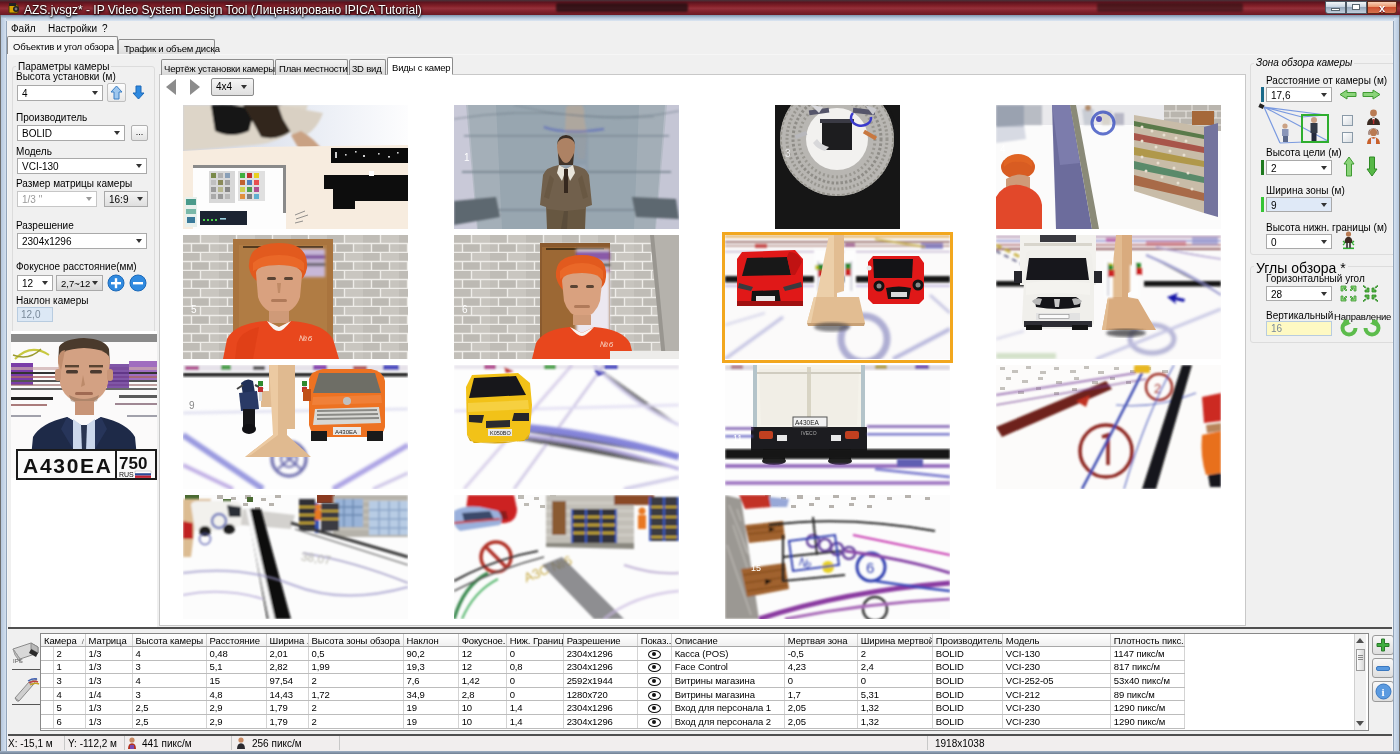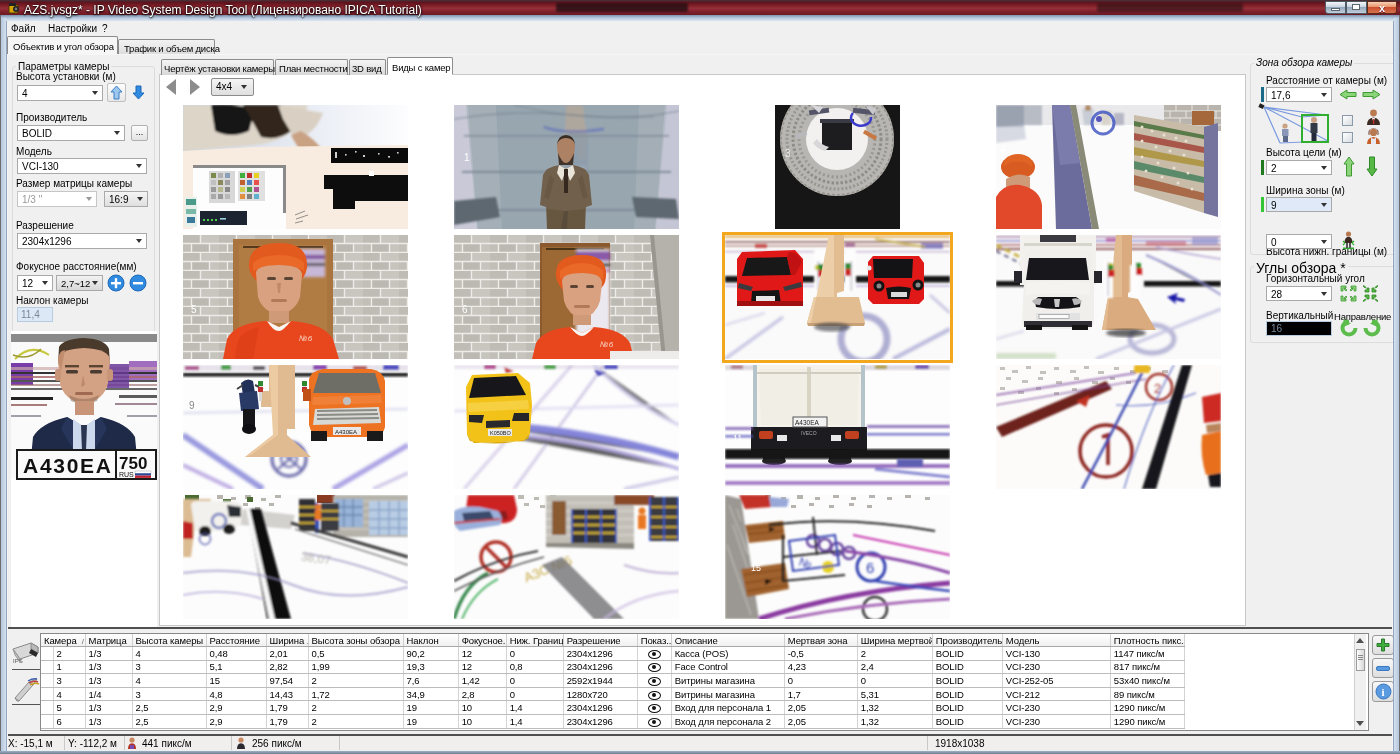--- a/index.html
+++ b/index.html
@@ -123,21 +123,21 @@
     <circle cx="9" cy="9" r="8" fill="#2f8ae0" stroke="#1c69b8"></circle>
     <rect x="4" y="8" width="10" height="2.4" fill="#fff"></rect>
     <rect x="7.8" y="4.2" width="2.4" height="10" fill="#fff"></rect>
   </svg>
 <svg class="abs" style="left:129px;top:274px;" width="18" height="18">
     <circle cx="9" cy="9" r="8" fill="#2f8ae0" stroke="#1c69b8"></circle>
     <rect x="4" y="8" width="10" height="2.4" fill="#fff"></rect>
   </svg>
 
 <div class="lbl" style="left:16px;top:295px;">Наклон камеры</div>
-<div class="abs" style="left:17px;top:307px;width:36px;height:15px;background:#dce8f5;border:1px solid #b8cce0;box-sizing:border-box;font-size:10px;color:#7a8a9a;padding:1px 0 0 3px;">11,4</div>
+<div class="abs" style="left:17px;top:307px;width:36px;height:15px;background:#dce8f5;border:1px solid #b8cce0;box-sizing:border-box;font-size:10px;color:#7a8a9a;padding:1px 0 0 3px;">12,0</div>
 
 <div class="abs" style="left:11px;top:331px;width:146px;height:297px;background:#fff;">
  <svg width="146" height="297">
   <rect x="0" y="0" width="146" height="4" fill="#fff"></rect>
   <rect x="0" y="3" width="146" height="8" fill="#8a8a8a"></rect>
   <rect x="0" y="11" width="146" height="136" fill="#fbfafa"></rect>
 
   <g>
    <rect x="0" y="32" width="22" height="22" fill="#7a3da8"></rect>
    <rect x="118" y="30" width="28" height="20" fill="#8a4ab0" opacity=".8"></rect>
@@ -1243,21 +1243,21 @@
     <path d="M6 20 L11 13 L8.5 13 L8.5 1 L3.5 1 L3.5 13 L1 13 Z" fill="#57b847" stroke="#2f8a24"></path>
   </svg>
 
 <div class="lbl" style="left:1266px;top:185px;">Ширина зоны (м)</div>
 <div class="abs" style="left:1261px;top:197px;width:3px;height:15px;background:#35c435;"></div>
 <div class="combo" style="left:1266px;top:197px;width:66px;height:15px;background:#dfe9f7;">
     <span class="tx">9</span>
     <span class="ar"></span>
   </div>
 
-<div class="lbl" style="left:1266px;top:222px;margin-top:24px;">Высота нижн. границы (м)</div>
+<div class="lbl" style="left:1266px;top:222px;">Высота нижн. границы (м)</div>
 <div class="combo" style="left:1266px;top:234px;width:66px;height:15px;">
     <span class="tx">0</span>
     <span class="ar"></span>
   </div>
 <svg class="abs" style="left:1342px;top:231px;" width="13" height="19" viewBox="0 0 13 19">
   <circle cx="6.5" cy="3" r="2.6" fill="#b97a52"></circle>
     <path d="M2.5 12 Q 2.5 6 6.5 5.8 Q 10.5 6 10.5 12 Z" fill="#3a2a22"></path>
   <path d="M1 10 L3 12 M12 10 L10 12 M1 14 L3 12 M12 14 L10 12" stroke="#2fae2f" stroke-width="1.2"></path>
   <rect x="1" y="16.5" width="11" height="1.6" fill="#2fae2f"></rect>
     <rect x="4" y="12" width="2" height="5" fill="#555"></rect>
@@ -1283,21 +1283,21 @@
 <svg class="abs" style="left:1362px;top:285px;" width="17" height="17" viewBox="0 0 17 17">
   <g fill="#57b847" stroke="#2f8a24" stroke-width=".8">
   <path d="M7 7 L7 3 L5 3 L5 5 L3 5 L3 7 Z M3 3 L1 1 L2 0.5 L4 2.5 Z"></path>
   <path d="M10 7 L10 3 L12 3 L12 5 L14 5 L14 7 Z M14 3 L16 1 L15 0.5 L13 2.5 Z"></path>
   <path d="M7 10 L7 14 L5 14 L5 12 L3 12 L3 10 Z M3 14 L1 16 L2 16.5 L4 14.5 Z"></path>
   <path d="M10 10 L10 14 L12 14 L12 12 L14 12 L14 10 Z M14 14 L16 16 L15 16.5 L13 14.5 Z"></path>
   </g>
 </svg>
 <div class="lbl" style="left:1266px;top:310px;">Вертикальный</div>
 <div class="tab" style="left:1334px;top:311px;">Направление</div>
-<div class="abs" style="left:1266px;top:321px;width:66px;height:15px;background:#000000;border:1px solid #b8cce0;box-sizing:border-box;font-size:10px;color:#7a8a9a;padding:1px 0 0 4px;">16</div>
+<div class="abs" style="left:1266px;top:321px;width:66px;height:15px;background:#fef9c3;border:1px solid #b8cce0;box-sizing:border-box;font-size:10px;color:#7a8a9a;padding:1px 0 0 4px;">16</div>
 
 <svg class="abs" style="left:1340px;top:319px;" width="18" height="18" viewBox="0 0 18 18">
   <path d="M9 2.5 A 6.5 6.5 0 1 0 15.5 9" fill="none" stroke="#5cbc4c" stroke-width="4"></path>
   <path d="M3.5 0 L11 4.5 L3.5 8 Z" fill="#5cbc4c"></path>
 </svg>
 <svg class="abs" style="left:1363px;top:319px;" width="18" height="18" viewBox="0 0 18 18">
   <path d="M9 2.5 A 6.5 6.5 0 1 1 2.5 9" fill="none" stroke="#5cbc4c" stroke-width="4"></path>
   <path d="M14.5 0 L7 4.5 L14.5 8 Z" fill="#5cbc4c"></path>
 </svg>
 

